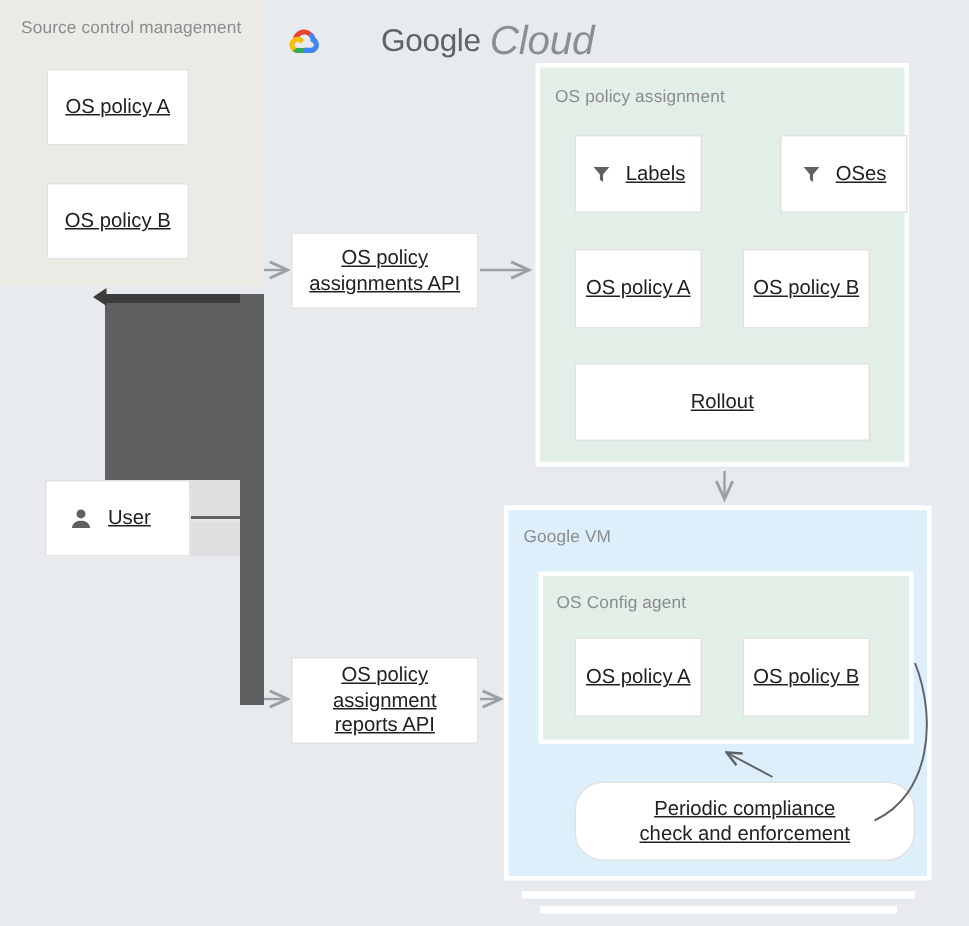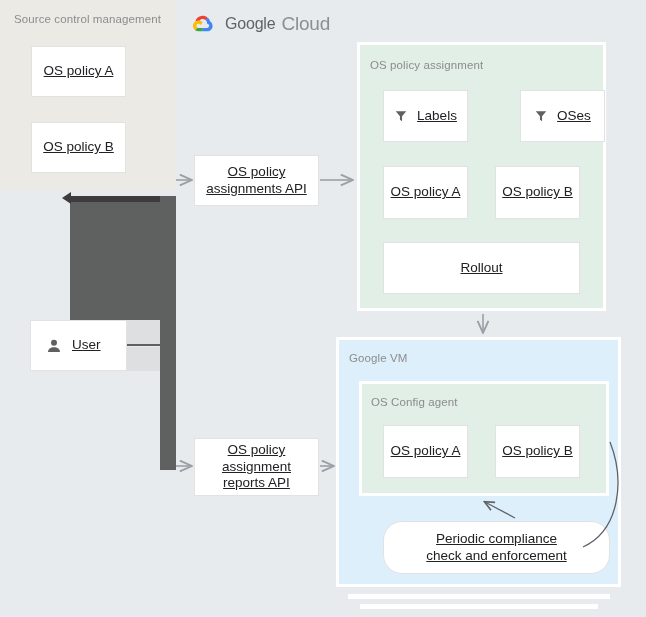--- a/index.html
+++ b/index.html
@@ -137,22 +137,22 @@
 
   <div style="position:absolute;left:188px;top:12px;display:flex;align-items:center;gap:9px;">
     <span class="icon">
       <svg width="28" height="24" viewBox="0 0 48 40">
         <path d="M30.5 13.2l2.9-2.9.2-1.2c-5.3-4.8-13.7-4.2-18.3 1.2-1.3 1.5-2.2 3.3-2.7 5.2.4-.2.8-.2 1.2-.1l5.8-1s.3-.5.4-.5c2.6-2.8 6.9-3.2 9.9-.8l.6.1z" fill="#ea4335"></path>
         <path d="M38.2 15.5c-.7-2.5-2.1-4.7-4-6.4l-4.1 4.1c1.7 1.4 2.7 3.5 2.6 5.7v.7c2 0 3.6 1.6 3.6 3.6s-1.6 3.5-3.6 3.5h-7.3l-.7.8v4.4l.7.7h7.3c5.2 0 9.5-4.1 9.5-9.3 0-3.2-1.5-6.1-4-7.8z" fill="#4285f4"></path>
         <path d="M17.9 32.6h7.2v-5.8h-7.2c-.5 0-1-.1-1.5-.3l-1 .3-2.9 2.9-.3 1c1.6 1.2 3.6 1.9 5.7 1.9z" fill="#34a853"></path>
         <path d="M17.9 13.9c-5.2 0-9.4 4.2-9.4 9.3 0 2.9 1.4 5.7 3.8 7.5l4.2-4.2c-1.8-.8-2.6-2.9-1.8-4.7.8-1.8 2.9-2.6 4.7-1.8.8.4 1.4 1 1.8 1.8l4.2-4.2c-1.8-2.3-4.6-3.7-7.5-3.7z" fill="#fbbc05"></path>
       </svg>
     </span>
-    <span style="font-size:16px;color:#5f6368;letter-spacing:-.2px;">Google</span>
-    <span style="font-size:19px;color:#8b8f94;letter-spacing:-.2px;margin-left:-3px;">Cloud</span>
+    <span style="font-size:21px;color:#5f6368;letter-spacing:-.2px;margin-left:29px;">Google</span>
+    <span style="font-size:27px;color:#8b8f94;letter-spacing:-.2px;margin-left:-3px;font-style:italic;">Cloud</span>
   </div>
 
   <div id="gray-block"></div>
   <div id="gray-top-bar"></div>
   <div id="gray-arrow-left"></div>
   <div id="gray-arrow-bot"></div>
   <div id="gray-column"></div>
 
   <div id="user-tab-top"></div>
   <div id="user-tab-bot"></div>

